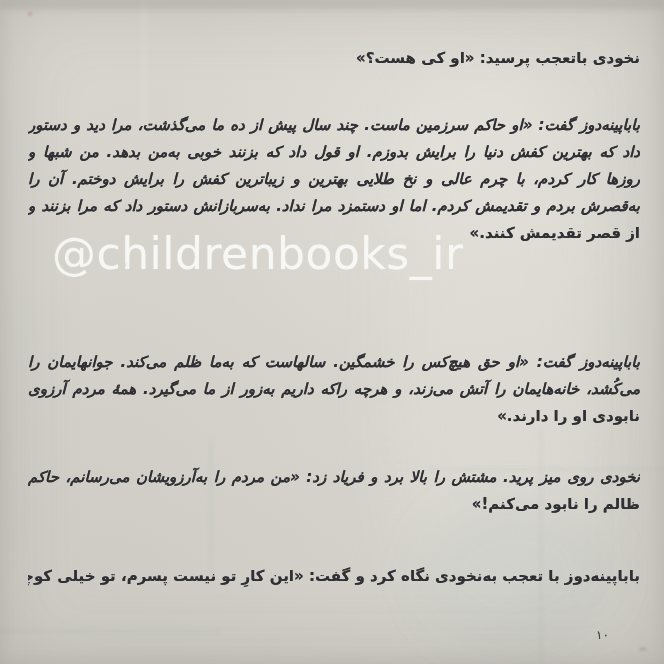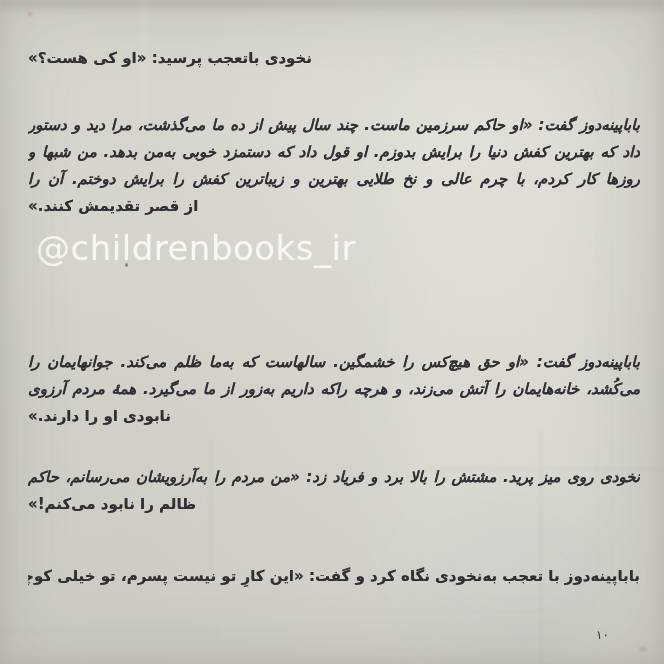--- a/index.html
+++ b/index.html
@@ -21,24 +21,24 @@
   .sp1{left:125px;top:263px;width:3px;height:4px;background:rgba(70,70,74,0.55);border-radius:50%;filter:blur(.4px);}
   .sp2{left:28px;top:12px;width:4px;height:4px;background:rgba(204,140,140,0.5);border-radius:50%;filter:blur(1px);}
   .sp3{left:639px;top:647px;width:8px;height:4px;background:rgba(110,110,112,0.22);border-radius:50%;filter:blur(1px);}
   .textcol{position:absolute;inset:0;direction:rtl;}
   .block{position:absolute;left:28px;right:24px;overflow:hidden;}
   .line{
     font-size:15px;font-weight:bold;line-height:27px;color:#2f2f34;
     text-shadow:0 0 .5px rgba(47,47,52,0.65);white-space:nowrap;
   }
   .just{text-align:justify;text-align-last:justify;white-space:normal;font-style:italic;}
-  .start{text-align:left;}
+  .start{text-align:right;}
   .watermark{
-    position:absolute;left:36px;top:228px;direction:ltr;
-    font-size:34px;font-weight:400;letter-spacing:.5px;
+    position:absolute;left:52px;top:228px;direction:ltr;
+    font-size:44px;font-weight:400;letter-spacing:.5px;
     color:rgba(249,249,246,0.93);text-shadow:0 0 2px rgba(255,255,255,0.25);
   }
   .pagenum{
     position:absolute;right:55px;top:626px;
     font-size:12px;line-height:18px;color:#3e3e43;text-shadow:0 0 .5px rgba(62,62,67,0.5);
   }
   .vignette{position:absolute;inset:0;pointer-events:none;
     box-shadow:inset 0 0 80px rgba(95,92,85,0.22), inset 0 0 16px rgba(95,92,85,0.12);}
 </style>
 </head>
@@ -61,22 +61,23 @@
   </div>
 
   <div class="textcol">
 
     <div class="block" style="top:45px">
       <div class="line start">نخودی باتعجب پرسید: «او کی هست؟»</div>
     </div>
 
     <div class="block" style="top:112px">
       <div class="line just">باباپینه‌دوز گفت: «او حاکم سرزمین ماست. چند سال پیش از ده ما می‌گذشت، مرا دید و دستور</div>
-      <div class="line just">داد که بهترین کفش دنیا را برایش بدوزم. او قول داد که دستمزد خوبی به‌من بدهد. من شبها و</div>
+      <div class="line just">داد که بهترین کفش دنیا را برایش بدوزم. او قول داد که بزنند خوبی به‌من بدهد. من شبها و</div>
       <div class="line just">روزها کار کردم، با چرم عالی و نخ طلایی بهترین و زیباترین کفش را برایش دوختم. آن را</div>
+      <div class="line just">به‌قصرش بردم و تقدیمش کردم. اما او دستمزد مرا نداد. به‌سربازانش دستور داد که مرا بزنند و</div>
       <div class="line start">از قصر تقدیمش کنند.»</div>
     </div>
 
 
     <div class="block" style="top:349px">
       <div class="line just">باباپینه‌دوز گفت: «او حق هیچ‌کس را خشمگین. سالهاست که به‌ما ظلم می‌کند. جوانهایمان را</div>
       <div class="line just">می‌کُشد، خانه‌هایمان را آتش می‌زند، و هرچه راکه داریم به‌زور از ما می‌گیرد. همهٔ مردم آرزوی</div>
       <div class="line start">نابودی او را دارند.»</div>
     </div>
 

